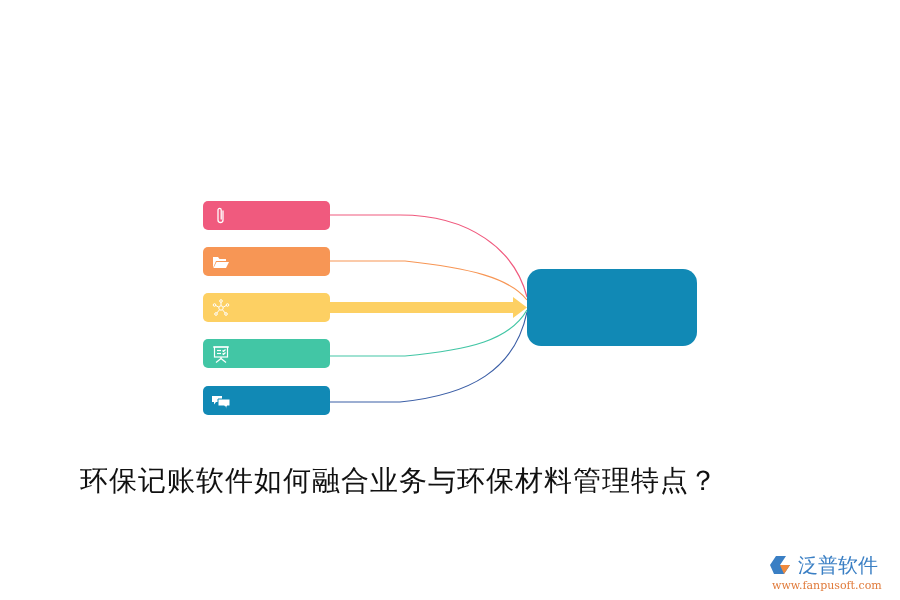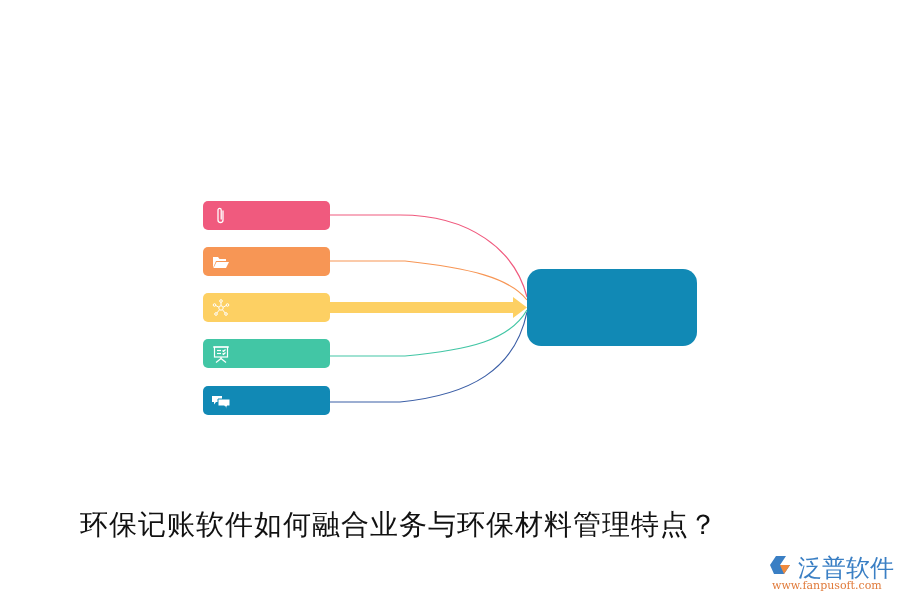--- a/index.html
+++ b/index.html
@@ -1,23 +1,23 @@
 <!DOCTYPE html>
 <html><head>
 <meta charset="utf-8">
 <style>
   html, body { margin:0; padding:0; background:#ffffff; }
   body { width:900px; height:600px; position:relative; overflow:hidden; font-family:"DejaVu Serif", "Liberation Serif", serif; }
   .node { position:absolute; left:203px; width:127px; height:29px; border-radius:5px; }
   .node .icon { position:absolute; left:8px; top:5px; width:20px; height:20px; }
   .center { position:absolute; left:527px; top:269px; width:170px; height:77px; border-radius:14px; }
   svg.links { position:absolute; left:0; top:0; }
-  .title { position:absolute; left:80px; top:462px; font-size:28px; color:#111; letter-spacing:1px; white-space:nowrap; font-family:"DejaVu Serif","Liberation Serif",serif;margin-top:44px; }
+  .title { position:absolute; left:80px; top:462px; font-size:28px; color:#111; letter-spacing:1px; white-space:nowrap; font-family:"DejaVu Serif","Liberation Serif",serif; }
   .logo { position:absolute; left:770px; top:552px; width:125px; height:45px; }
-  .logo .brand { position:absolute; left:28px; top:0; font-size:24px; color:#3a7fc4; font-family:"DejaVu Sans","Liberation Sans",sans-serif; white-space:nowrap;text-align:right; }
+  .logo .brand { position:absolute; left:28px; top:0; font-size:20px; color:#3a7fc4; font-family:"DejaVu Sans","Liberation Sans",sans-serif; white-space:nowrap;text-align:right; }
   .logo .url { position:absolute; left:2px; top:27px; font-size:11px; color:#e07a3a; font-family:"DejaVu Serif","Liberation Serif",serif; white-space:nowrap; }
   .logo .mark { position:absolute; left:0; top:2px; width:26px; height:22px; }
 </style>
 </head>
 <body>
 
 <svg class="links" width="900" height="600">
   <path d="M330,215 L400,215 C470,215 515,250 527,297" fill="none" stroke="#f05a7e" stroke-width="1.2"></path>
   <path d="M330,261 L405,261 C470,268 510,278 527,300" fill="none" stroke="#f79655" stroke-width="1.2"></path>
   <path d="M330,356 L405,356 C470,350 510,340 527,310" fill="none" stroke="#42c6a5" stroke-width="1.2"></path>

